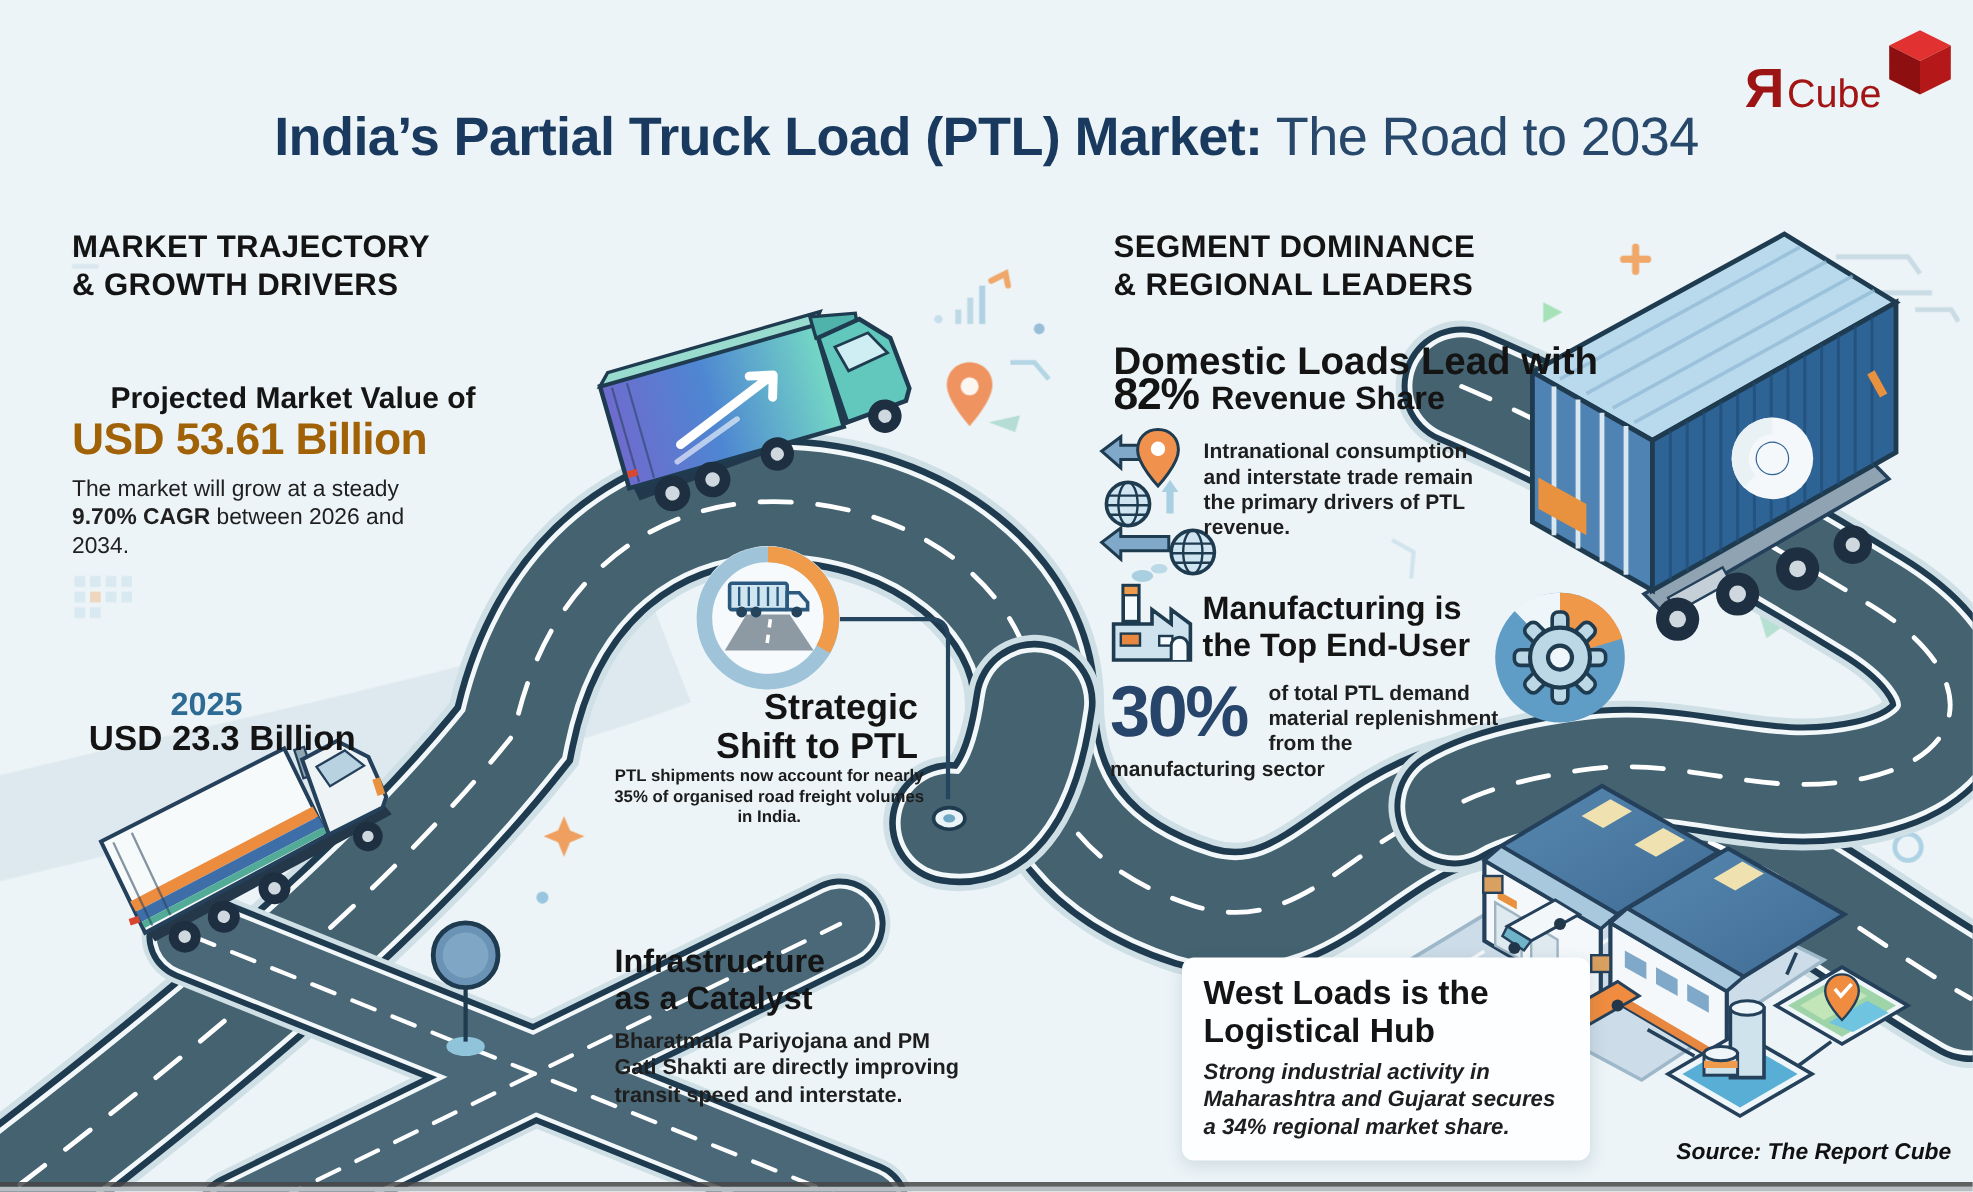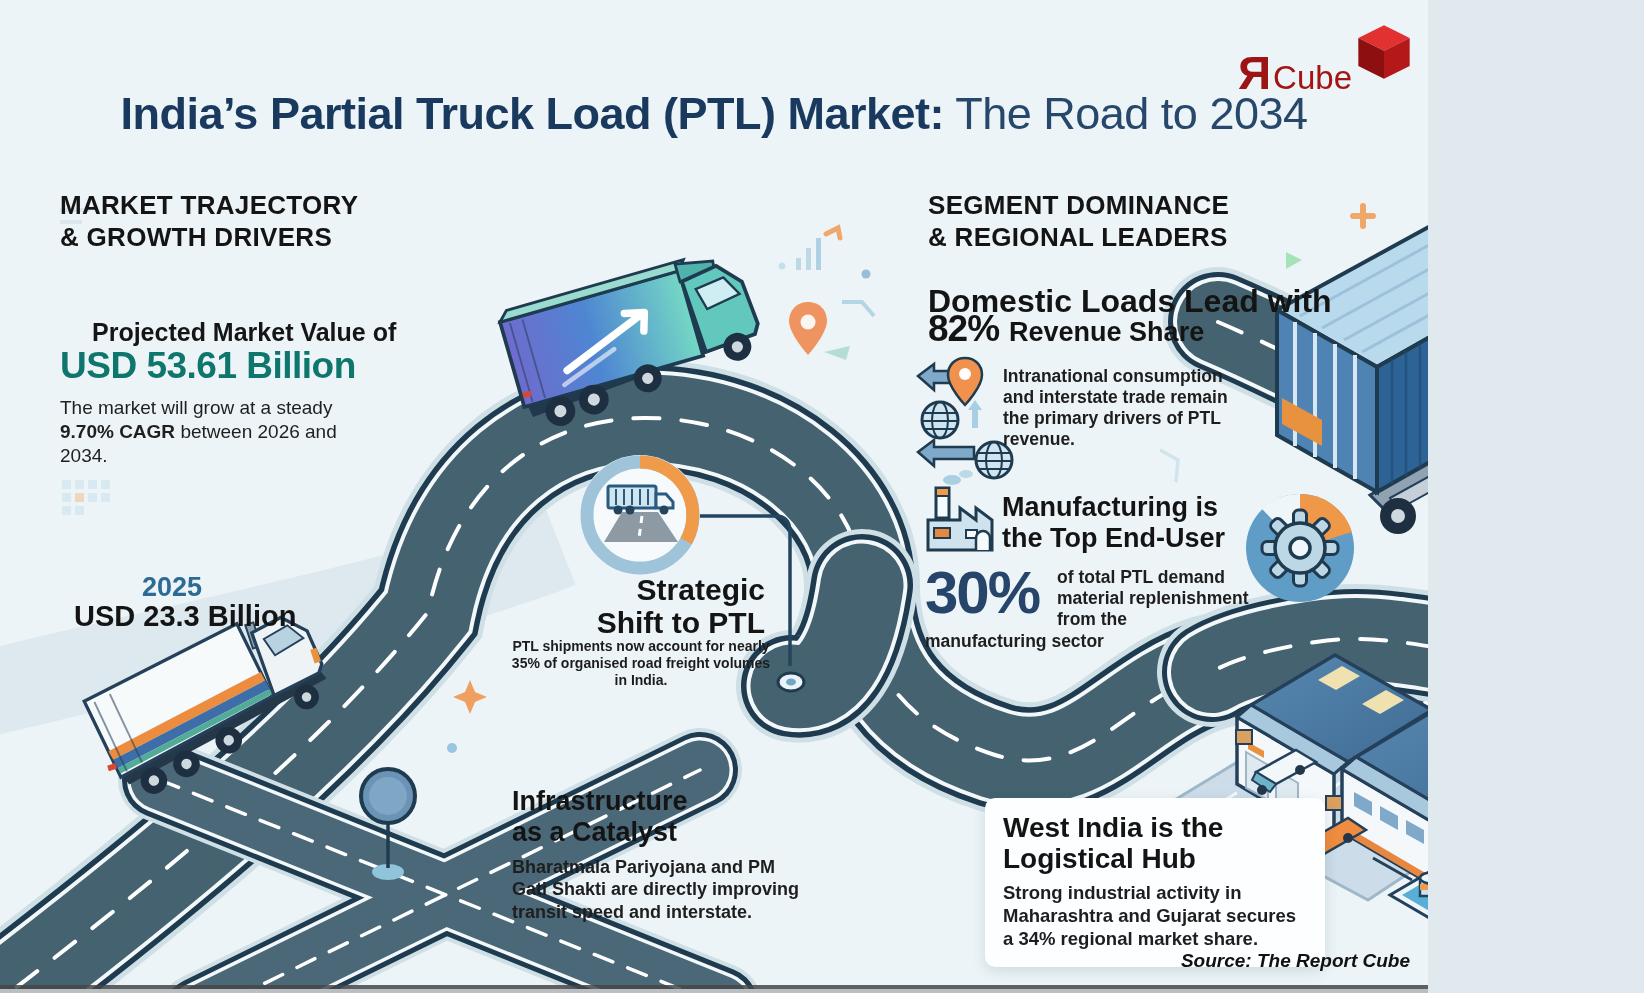--- a/index.html
+++ b/index.html
@@ -1,34 +1,34 @@
 <!DOCTYPE html>
 <html><head>
 <meta charset="utf-8">
 <style>
   html,body{margin:0;padding:0;background:#dfe9ee;}
   #stage{
-    position:relative;width:1428px;height:993px;overflow:hidden;
+    position:relative;width:1644px;height:993px;overflow:hidden;
     background:#ecf4f7;
     font-family:"Liberation Sans",sans-serif;color:#1d1d1d;
   }
   svg{display:block;}
   .illus{position:absolute;left:0;top:0;z-index:1;}
 
   
   .txt{position:absolute;z-index:5;}
   .title{left:0;right:0;top:88px;text-align:center;font-size:45px;letter-spacing:-.5px;white-space:nowrap;}
   .title .t-bold{font-weight:800;color:#193a5e;}
   .title .t-light{font-weight:500;color:#27486b;}
 
   .sec-heading{font-size:26px;font-weight:800;line-height:1.22;color:#141414;letter-spacing:.3px;}
   .sec-heading span{display:block;}
 
   .proj-label{font-size:25px;font-weight:700;color:#151515;}
-  .proj-value{font-size:37px;font-weight:800;color:#0f766e;letter-spacing:-.5px;}
+  .proj-value{font-size:37px;font-weight:800;color:#a16207;letter-spacing:-.5px;}
   .body-text{font-size:19px;line-height:1.26;font-weight:500;color:#1f1f1f;}
   .body-text b{font-weight:800;}
 
   .year{font-size:27px;font-weight:800;color:#2d6a94;}
   .year-value{font-size:29px;font-weight:800;color:#141414;}
 
   .strategic-h{font-size:30px;font-weight:700;line-height:1.1;text-align:right;color:#141414;}
   .strategic-h span{display:block;}
   .strategic-b{font-size:14px;line-height:1.22;font-weight:600;text-align:center;color:#1c1c1c;}
 
@@ -43,21 +43,21 @@
 
   .manu-h{font-size:27px;font-weight:800;line-height:1.16;color:#141414;}
   .manu-h span{display:block;}
   .big-pct{font-size:60px;font-weight:800;color:#27456a;letter-spacing:-2px;}
 
   .west-card{position:absolute;left:985px;top:798px;width:340px;min-height:148px;z-index:6;
     background:#fdfeff;border-radius:10px;box-shadow:0 4px 14px rgba(30,60,80,.14);
     padding:14px 16px 16px 18px;box-sizing:border-box;}
   .west-h{font-size:28px;font-weight:800;line-height:1.12;color:#141414;}
   .west-h span{display:block;}
-  .west-b{margin-top:7px;font-size:18.5px;line-height:1.24;font-weight:600;color:#1e1e1e;width:300px;}
+  .west-b{margin-top:7px;font-size:18.5px;line-height:1.24;font-weight:600;color:#1e1e1e;width:300px;font-style:italic;}
 
   .source{position:absolute;right:18px;top:950px;font-size:19px;font-weight:700;font-style:italic;color:#111;z-index:6;}
 
   .logo{position:absolute;right:14px;top:16px;z-index:6;display:flex;align-items:flex-end;}
   .logo .lg-r{font-size:46px;font-weight:700;color:#9c1414;line-height:.9;}
   .logo .lg-cube{font-size:33px;font-weight:500;color:#a31515;line-height:1;margin-left:2px;}
   .logo svg{margin-left:4px;margin-bottom:14px;}
 </style>
 </head>
 <body>
@@ -467,20 +467,20 @@
     <span>the Top End-User</span>
   </div>
 
   <div class="txt small-body" style="left:1003px;top:366px;width:228px;">Intranational consumption and interstate trade remain the primary drivers of PTL revenue.</div>
   <div class="txt big-pct" style="left:925px;top:558px;">30%</div>
   <div class="txt small-body" style="left:1057px;top:567px;width:200px;">of total PTL demand material replenishment from the</div>
   <div class="txt small-body" style="left:925px;top:631px;width:240px;">manufacturing sector</div>
 
   <div class="west-card">
     <div class="west-h">
-      <span>West India is the</span>
+      <span>West Loads is the</span>
       <span>Logistical Hub</span>
     </div>
     <div class="west-b">Strong industrial activity in Maharashtra and Gujarat secures a 34% regional market share.</div>
   </div>
 
   <div class="source">Source: The Report Cube</div>
 </div>
 
 </body></html>

